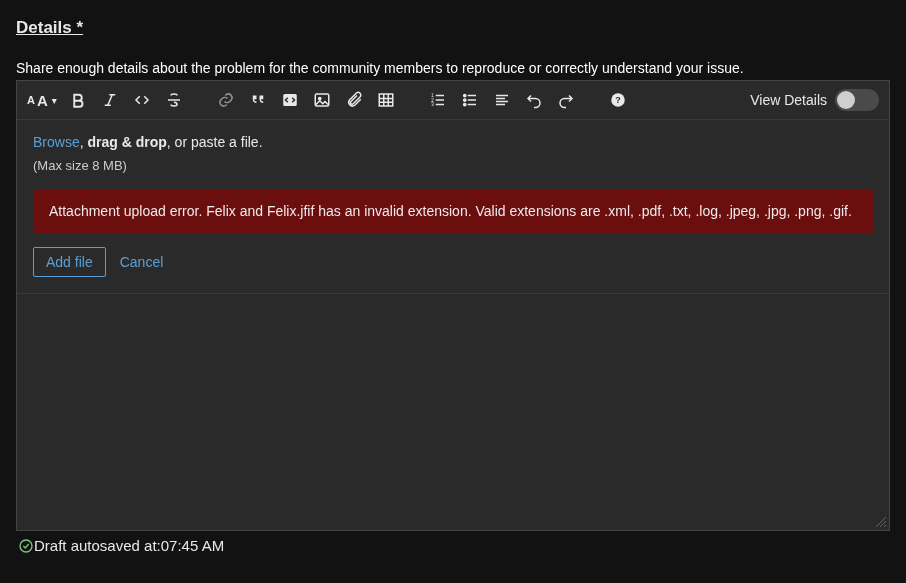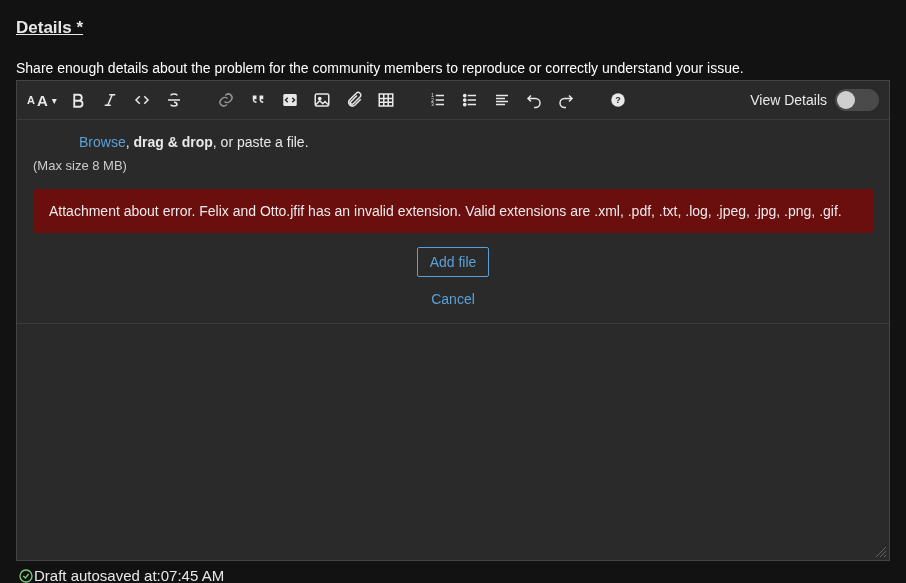--- a/index.html
+++ b/index.html
@@ -45,33 +45,33 @@
   }
   .toggle::after {
     content: ""; position: absolute; left: 2px; top: 2px;
     width: 18px; height: 18px; border-radius: 50%;
     background: #cfcfcf;
   }
   .drop-area {
     border-bottom: 1px solid #3a3a3a;
     padding: 14px 16px 16px 16px;
   }
-  .drop-line1 { font-size: 14px; margin-left: 46px; }
+  .drop-line1 { font-size: 14px; }
   .drop-line1 .link { color: #5aa0d6; cursor: pointer; }
   .drop-line1 .bold { font-weight: 600; }
   .drop-line2 { font-size: 13px; color: #ccc; margin-top: 8px; }
   .error-box {
     margin: 16px 0 14px 0;
     background: #6a0e0e;
     color: #f0eaea;
     padding: 14px 16px;
     font-size: 14px;
     border-radius: 2px;
   }
-  .drop-actions { display: flex; align-items: center; gap: 14px; margin-top: 4px; flex-direction: column; }
+  .drop-actions { display: flex; align-items: center; gap: 14px; margin-top: 4px; }
   .btn-outline {
     border: 1px solid #5aa0d6;
     color: #5aa0d6;
     background: transparent;
     padding: 6px 12px;
     font-size: 14px;
     cursor: pointer;
     border-radius: 2px;
   }
   .link-btn { color: #5aa0d6; cursor: pointer; font-size: 14px; }
@@ -230,21 +230,21 @@
         <div class="toggle"></div>
       </div>
     </div>
 
     <div class="drop-area">
       <div class="drop-line1">
         <span class="link">Browse</span><span>, </span><span class="bold">drag &amp; drop</span><span>, or paste a file.</span>
       </div>
       <div class="drop-line2">(Max size 8 MB)</div>
 
-      <div class="error-box">Attachment about error. Felix and Otto.jfif has an invalid extension. Valid extensions are .xml, .pdf, .txt, .log, .jpeg, .jpg, .png, .gif.</div>
+      <div class="error-box">Attachment upload error. Felix and Felix.jfif has an invalid extension. Valid extensions are .xml, .pdf, .txt, .log, .jpeg, .jpg, .png, .gif.</div>
 
       <div class="drop-actions">
         <button class="btn-outline">Add file</button>
         <span class="link-btn">Cancel</span>
       </div>
     </div>
 
     <div class="textarea">
       <svg class="resize" viewBox="0 0 12 12">
           <path d="M11 1 1 11M11 5 5 11M11 9 9 11" stroke="#888" stroke-width="1"></path>

